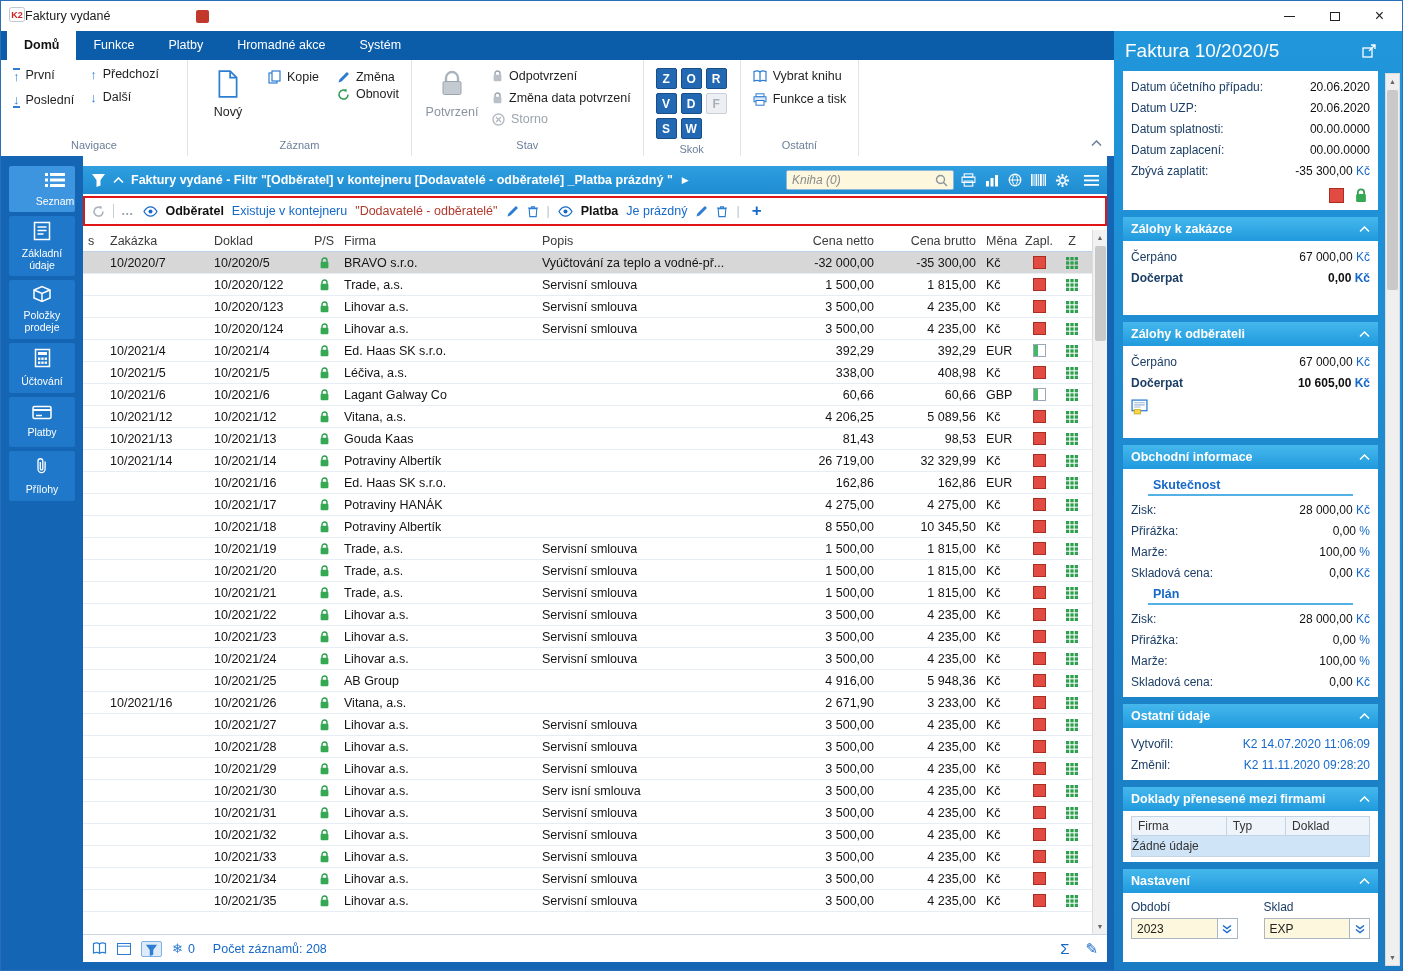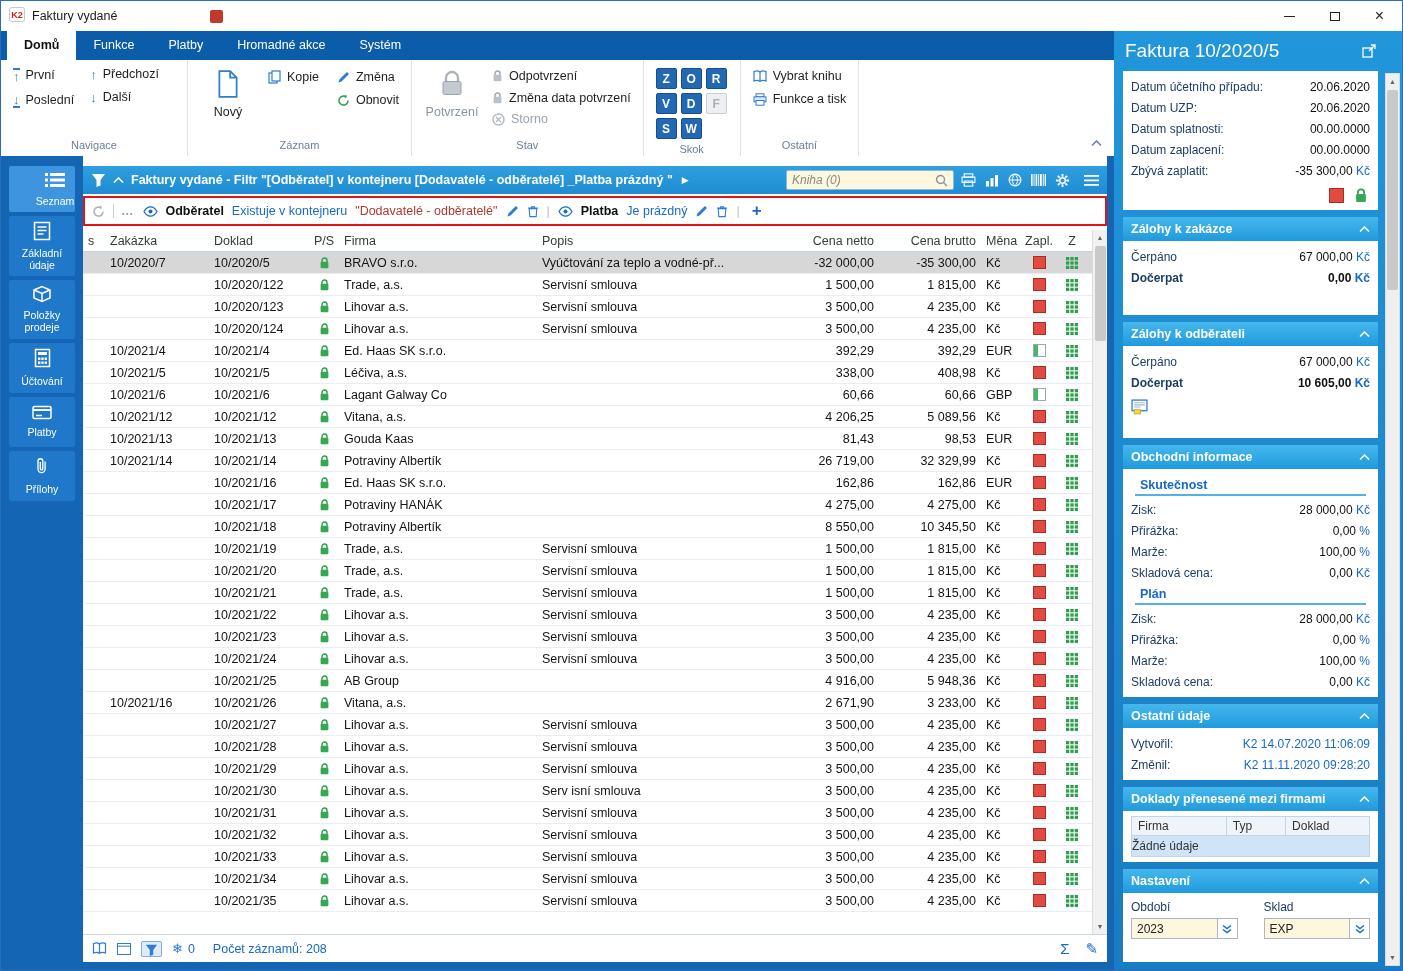--- a/index.html
+++ b/index.html
@@ -1,21 +1,21 @@
 <!DOCTYPE html>
 <html><head>
 <meta charset="utf-8">
 <style>
   * { margin:0; padding:0; box-sizing:border-box; }
   html,body { width:1403px; height:971px; overflow:hidden; }
   body { font-family:"Liberation Sans", sans-serif; font-size:13px; background:#fff; }
   .window { width:1403px; height:971px; border:1px solid #2a6db8; display:flex; flex-direction:column; background:#fff; }
 
   
-  .titlebar { height:30px; display:flex; align-items:center; padding-left:8px; gap:7px; background:#fff; flex:0 0 auto; }
+  .titlebar { height:30px; display:flex; align-items:center; padding-left:8px; background:#fff; flex:0 0 auto; }
   .title-text { font-size:12.5px; color:#1a1a1a; }
   .tb-badge { width:13px; height:13px; background:#c2392b; border-radius:2px; margin-left:86px; }
   .win-controls { margin-left:auto; display:flex; }
   .win-btn { width:45px; height:30px; display:flex; align-items:center; justify-content:center; color:#222; font-size:16px; cursor:default; }
   .min-glyph { width:11px; height:0; border-top:1.5px solid #222; display:inline-block; }
   .max-glyph { width:10px; height:9px; border:1.3px solid #222; display:inline-block; }
 
   
   .body-row { flex:1; display:flex; min-height:0; }
   .left-col { width:1113px; flex:0 0 auto; display:flex; flex-direction:column; background:#1465b4; }
@@ -31,21 +31,21 @@
   .rgroup-content { flex:1; display:flex; padding:8px 12px 0; align-items:flex-start; }
   .rgroup-label { text-align:center; font-size:11px; color:#6b7f99; padding:3px 10px 5px; white-space:nowrap; }
   .nav-col { display:flex; flex-direction:column; gap:10px; margin-right:16px; }
   .rbtn-sm { display:flex; align-items:center; gap:6px; font-size:12.5px; color:#1f1f1f; white-space:nowrap; line-height:1; }
   .rbtn-sm.disabled { color:#9aa4ae; }
   .arr { color:#2d7dd2; font-size:13px; font-weight:700; line-height:1; }
   .arr.bar-top { border-top:2px solid #2d7dd2; }
   .arr.bar-bottom { border-bottom:2px solid #2d7dd2; }
   .rbtn-big { display:flex; flex-direction:column; align-items:center; gap:4px; min-width:56px; font-size:12.5px; color:#1f1f1f; margin-right:12px; padding-top:2px; }
   .rbtn-big.disabled { color:#8a95a1; }
-  .zaz-grid { display:grid; grid-template-columns:auto auto; grid-auto-rows:auto; gap:10px 18px; padding-top:2px; }
+  .zaz-grid { display:grid; grid-template-columns:auto auto; grid-auto-rows:auto; gap:4px 18px; padding-top:2px; }
   .stav-col { display:flex; flex-direction:column; gap:9px; padding-top:2px; }
   .skok-grid { display:grid; grid-template-columns:repeat(3,22px); grid-auto-rows:22px; gap:3px; }
   .skok-key { width:21px; height:21px; background:#2268b2; border:1px solid #174e88; border-radius:2px; color:#fff; font-weight:700; font-size:12px; display:flex; align-items:center; justify-content:center; }
   .skok-key.disabled { background:#edeff2; border-color:#c9cfd6; color:#a7b0ba; }
   .ost-col { display:flex; flex-direction:column; gap:10px; padding-top:2px; }
   .rgroup-fill { flex:1; border-right:0; }
   .ribbon-collapse { position:absolute; right:12px; bottom:6px; }
 
   
   .main-row { flex:1; display:flex; min-height:0; }
@@ -115,21 +115,21 @@
   .dlabel { color:#1c3e66; white-space:nowrap; }
   .dvalue { margin-left:auto; color:#101010; white-space:nowrap; }
   .dvalue .unit { color:#1669c9; }
   .drow.bold .dlabel, .drow.bold .dvalue { font-weight:700; }
   .drow.blue-val .dvalue { color:#1669c9; }
   .status-icons-row { display:flex; justify-content:flex-end; align-items:center; gap:10px; padding:7px 2px 2px; }
   .red-big { width:15px; height:15px; background:#e14b41; border:1px solid #aa2d24; display:inline-block; }
   .zz-card { height:74px; }
   .zo-card { height:92px; }
   .note-row { padding-top:6px; }
-  .subhead { color:#1669c9; font-weight:700; font-size:12.5px; border-bottom:2px solid #54b1e6; padding:2px 0 2px 5px; margin:2px 4px 3px; }
+  .subhead { color:#1669c9; font-weight:700; font-size:12.5px; border-bottom:2px solid #54b1e6; padding:2px 0 2px 5px; margin:2px 17px 3px; }
   .mini-table-head { display:grid; grid-template-columns:40% 25% 35%; border:1px solid #c2d4e6; background:#eef4fa; }
   .mini-th { padding:2px 6px; font-size:12px; color:#333; border-right:1px solid #c2d4e6; }
   .mini-th:last-child { border-right:0; }
   .mini-empty { background:#cfe4f7; text-align:left; font-size:12px; color:#333; padding:3px 0; border:1px solid #c2d4e6; border-top:0; }
   .nast-card { flex:1; }
   .nast-grid { display:grid; grid-template-columns:1fr 1fr; gap:4px 26px; padding-top:2px; }
   .nast-label { color:#1c3e66; font-size:12px; }
   .combo { display:flex; height:21px; border:1px solid #aab6c2; background:#fcf7dd; }
   .combo-text { flex:1; font-size:12px; padding:3px 5px; color:#222; }
   .combo-btn { width:20px; background:#fff; border-left:1px solid #aab6c2; display:flex; align-items:center; justify-content:center; }

